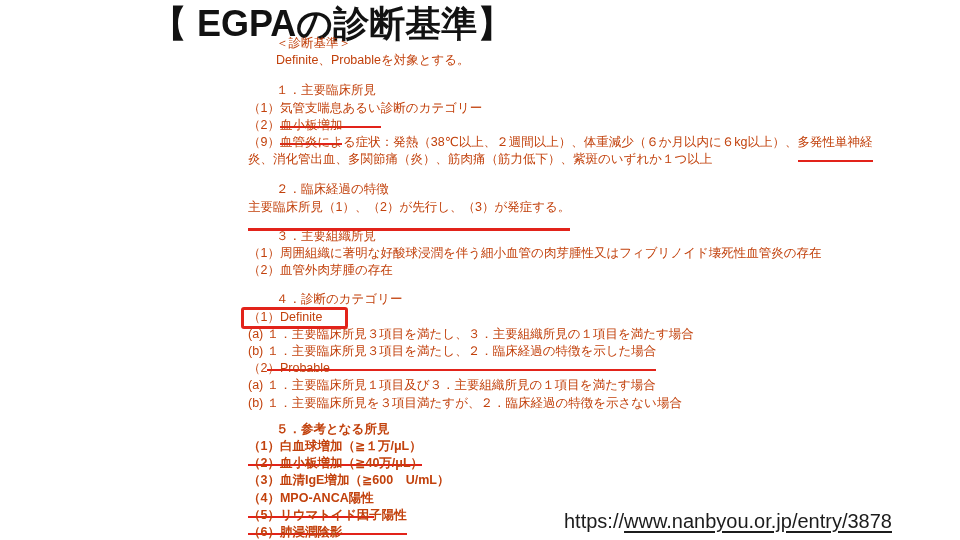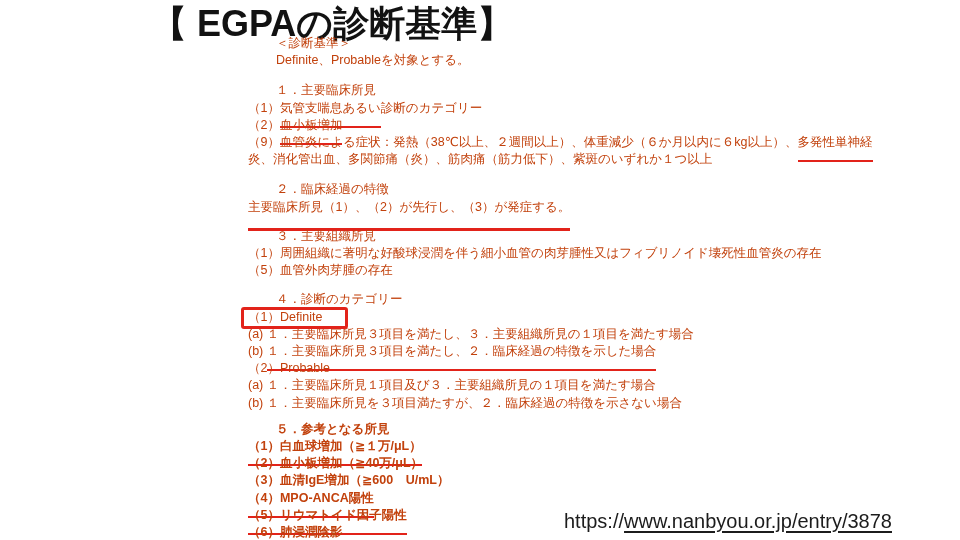--- a/index.html
+++ b/index.html
@@ -58,21 +58,21 @@
         <div class="line"><span>（2）</span><span class="u">血小板増加</span></div>
         <div class="line"><span>（9）血管炎による症状：発熱（38℃以上、２週間以上）、体重減少（６か月以内に６kg以上）、</span><span class="u">多発性単神経</span><br><span>炎、消化管出血、多関節痛（炎）、筋肉痛（筋力低下）、紫斑のいずれか１つ以上</span></div>
       </div>
       <div class="section">
         <div class="line indent">２．臨床経過の特徴</div>
         <div class="line"><span class="u3">主要臨床所見（1）、（2）が先行し、（3）が発症する。</span></div>
       </div>
       <div class="section">
         <div class="line indent">３．主要組織所見</div>
         <div class="line"><span>（1）周囲組織に著明な好酸球浸潤を伴う細小血管の肉芽腫性又はフィブリノイド壊死性血管炎の存在</span></div>
-        <div class="line"><span>（5）血管外肉芽腫の存在</span></div>
+        <div class="line"><span>（2）血管外肉芽腫の存在</span></div>
       </div>
       <div class="section">
         <div class="line indent">４．診断のカテゴリー</div>
         <div class="line boxline"><span>（1）Definite</span></div>
         <div class="line"><span>(a) １．主要臨床所見３項目を満たし、３．主要組織所見の１項目を満たす場合</span></div>
         <div class="line"><span>(b) </span><span class="u">１．主要臨床所見３項目を満たし、２．臨床経過の特徴を示した場合</span></div>
         <div class="line"><span>（2）Probable</span></div>
         <div class="line"><span>(a) １．主要臨床所見１項目及び３．主要組織所見の１項目を満たす場合</span></div>
         <div class="line"><span>(b) １．主要臨床所見を３項目満たすが、２．臨床経過の特徴を示さない場合</span></div>
       </div>

